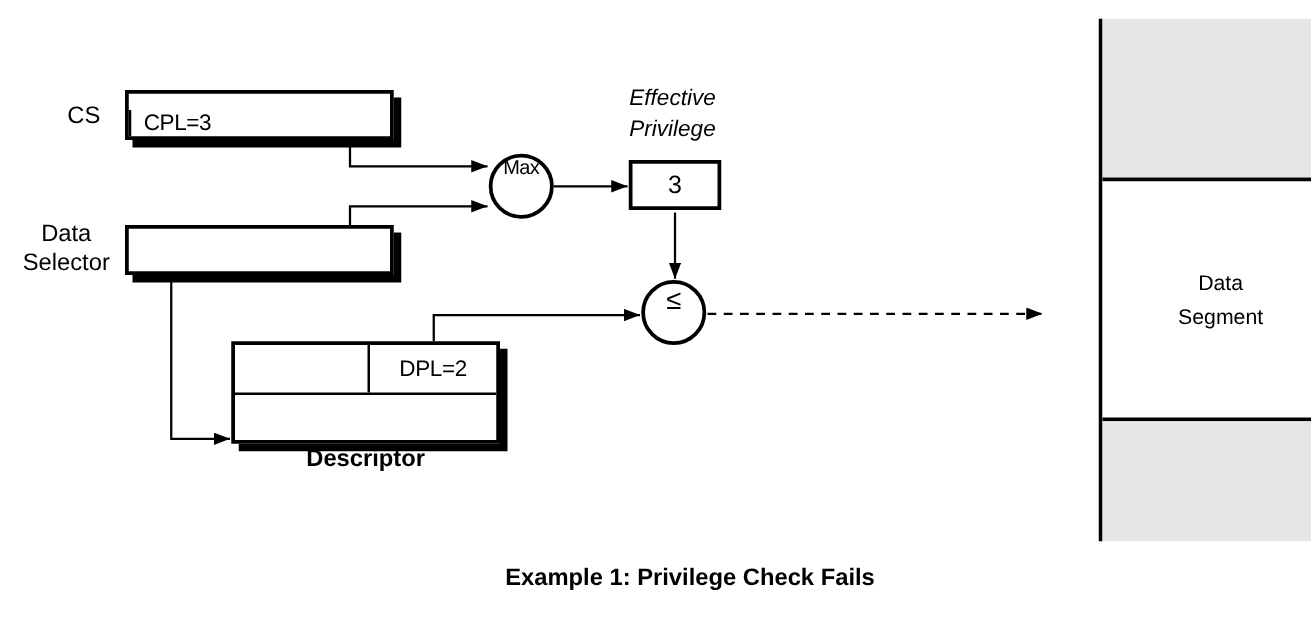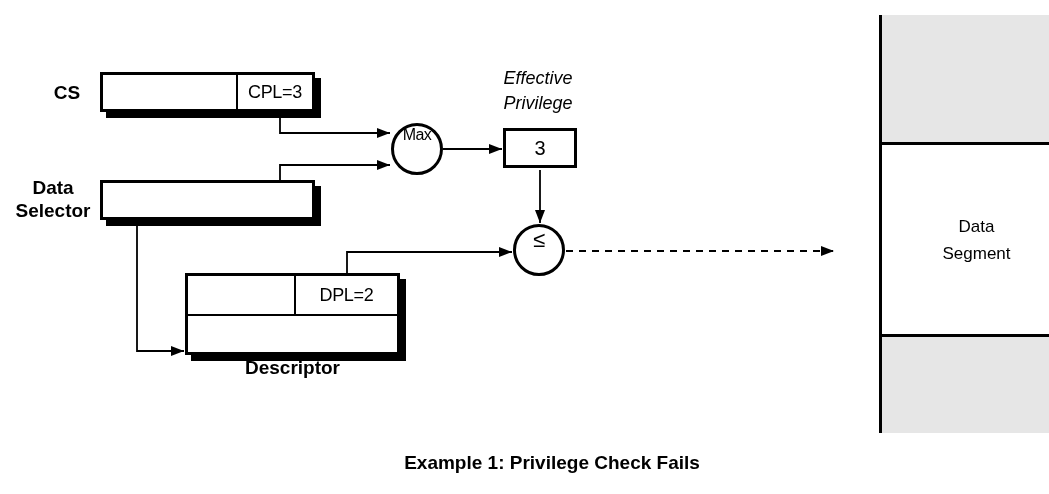--- a/index.html
+++ b/index.html
@@ -25,37 +25,38 @@
   }
 
   
   .reg-box {
     position: absolute;
     display: flex;
     background: #ffffff;
     border: 3px solid #000000;
     box-shadow: 6px 6px 0 0 #000000;
     z-index: 2;
+    flex-direction: column;
   }
   .reg-main { flex: 1 1 auto; }
   .reg-field {
     width: 76px;
     border-left: 2px solid #000000;
     display: flex;
     align-items: center;
     justify-content: center;
     font-size: 18px;
     letter-spacing: -0.3px;
   }
   .cs-box  { left: 100px; top: 72px;  width: 215px; height: 40px; }
   .ds-box  { left: 100px; top: 180px; width: 215px; height: 40px; }
 
   .reg-label {
     position: absolute;
-    font-weight: bold;
+    font-weight: normal;
     font-size: 19px;
     line-height: 23px;
     text-align: center;
     z-index: 2;
   }
   .cs-label { left: 40px; top: 81px; width: 54px; }
   .ds-label { left: 15px; top: 176px; width: 76px; }
 
   
   .desc-box {

